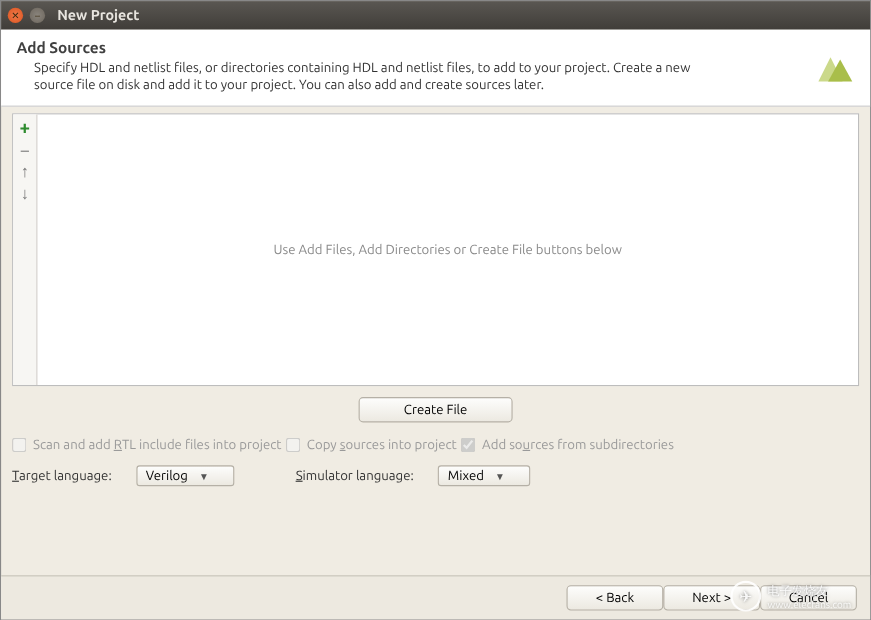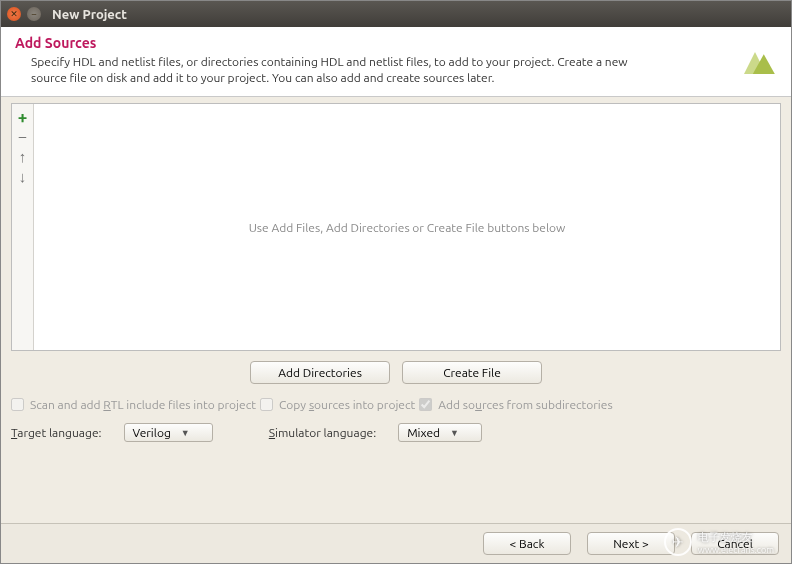--- a/index.html
+++ b/index.html
@@ -8,21 +8,21 @@
 .window { background: #f0ece3; border: 1px solid #888; width: 792px; height: 564px; display: flex; flex-direction: column; }
 
 .titlebar { background: linear-gradient(#5a5752, #403d39); height: 26px; display: flex; align-items: center; padding: 0 6px; gap: 6px; }
 .titlebar .circle { width: 14px; height: 14px; border-radius: 50%; display: flex; align-items: center; justify-content: center; font-size: 9px; color: #3a2a10; }
 .titlebar .close { background: radial-gradient(#f17a4a,#d9521e); }
 .titlebar .min { background: radial-gradient(#8a857d,#6c655c); }
 .titlebar .title { color: #e8e5df; font-weight: bold; font-size: 13px; margin-left: 5px; }
 
 .header { background: #fff; border-bottom: 1px solid #c9c9c9; padding: 8px 14px 10px; display: flex; }
 .header-text { flex: 1; }
-.header h1 { font-size: 14px; font-weight: bold; color: #be185d; margin-bottom: 3px; }
+.header h1 { font-size: 14px; font-weight: bold; color: #404040; margin-bottom: 3px; }
 .header p { font-size: 12px; color: #333; line-height: 1.35; padding-left: 16px; max-width: 650px; }
 .header-icon { width: 44px; height: 44px; margin-left: 10px; margin-top: 6px; }
 
 .body { flex: 1; padding: 6px 10px 8px; display: flex; flex-direction: column; gap: 8px; }
 
 .file-area { display: flex; border: 1px solid #bdbdbd; height: 248px; background: #fff; }
 .toolbar { width: 22px; background: #f7f6f3; border-right: 1px solid #d4d2cd; display: flex; flex-direction: column; align-items: center; padding-top: 4px; gap: 4px; }
 .toolbar .tbtn { width: 16px; height: 16px; display:flex; align-items:center; justify-content:center; font-size: 15px; color: #777; cursor: pointer; }
 .toolbar .add { color: #2e8b2e; font-weight: bold; font-size: 17px; }
 .empty-msg { flex: 1; display: flex; align-items: center; justify-content: center; color: #8a8a8a; font-size: 12px; }
@@ -35,21 +35,21 @@
 .check-row.disabled { color: #9a9a9a; }
 .check-row input[type=checkbox] { width: 13px; height: 13px; }
 .check-row u { text-decoration: underline; }
 
 .lang-row { display: flex; align-items: center; gap: 22px; margin-top: 4px; }
 .lang-row label { color: #333; }
 .lang-row u { text-decoration: underline; }
 .select { display: inline-flex; align-items: center; border: 1px solid #b5b0a6; border-radius: 3px; background: linear-gradient(#fdfdfc,#ece9e1); padding: 2px 22px 2px 8px; gap: 10px; cursor: pointer; min-width: 66px; }
 .select .arrow { font-size: 9px; color: #555; }
 
-.footer { background: #ede9e0; border-top: 1px solid #c6c2b8; padding: 8px 12px; display: flex; justify-content: flex-end; gap: 16px; }
+.footer { background: #ede9e0; border-top: 1px solid #c6c2b8; padding: 8px 12px; display: flex; justify-content: flex-end; gap: 0; }
 .footer .btn { width: 88px; }
 .footer .btn.disabled { color: #9a9a9a; }
 
 .watermark { position: absolute; right: 18px; bottom: 8px; color: rgba(255,255,255,0.9); font-size: 11px; pointer-events: none; display: flex; align-items: center; gap: 6px; text-shadow: 0 0 3px rgba(0,0,0,0.5);}
 .watermark .wm-circle { width: 28px; height: 28px; border-radius: 50%; border: 2px solid rgba(255,255,255,0.9); display:flex; align-items:center; justify-content:center; font-size:14px;}
 </style>
 </head>
 <body>
 
 <div class="window">
@@ -77,21 +77,20 @@
       <div class="toolbar">
         <div class="tbtn add">+</div>
         <div class="tbtn">–</div>
         <div class="tbtn">↑</div>
         <div class="tbtn">↓</div>
       </div>
       <div class="empty-msg">Use Add Files, Add Directories or Create File buttons below</div>
     </div>
 
     <div class="button-row">
-      <div class="btn">Add Directories</div>
       <div class="btn">Create File</div>
     </div>
 
     <div class="check-group">
       <label class="check-row disabled">
         <input type="checkbox" disabled="" style="">
         <span><span>Scan and add </span><u>R</u><span>TL include files into project</span></span>
       </label>
       <label class="check-row disabled">
         <input type="checkbox" disabled="" style="">

